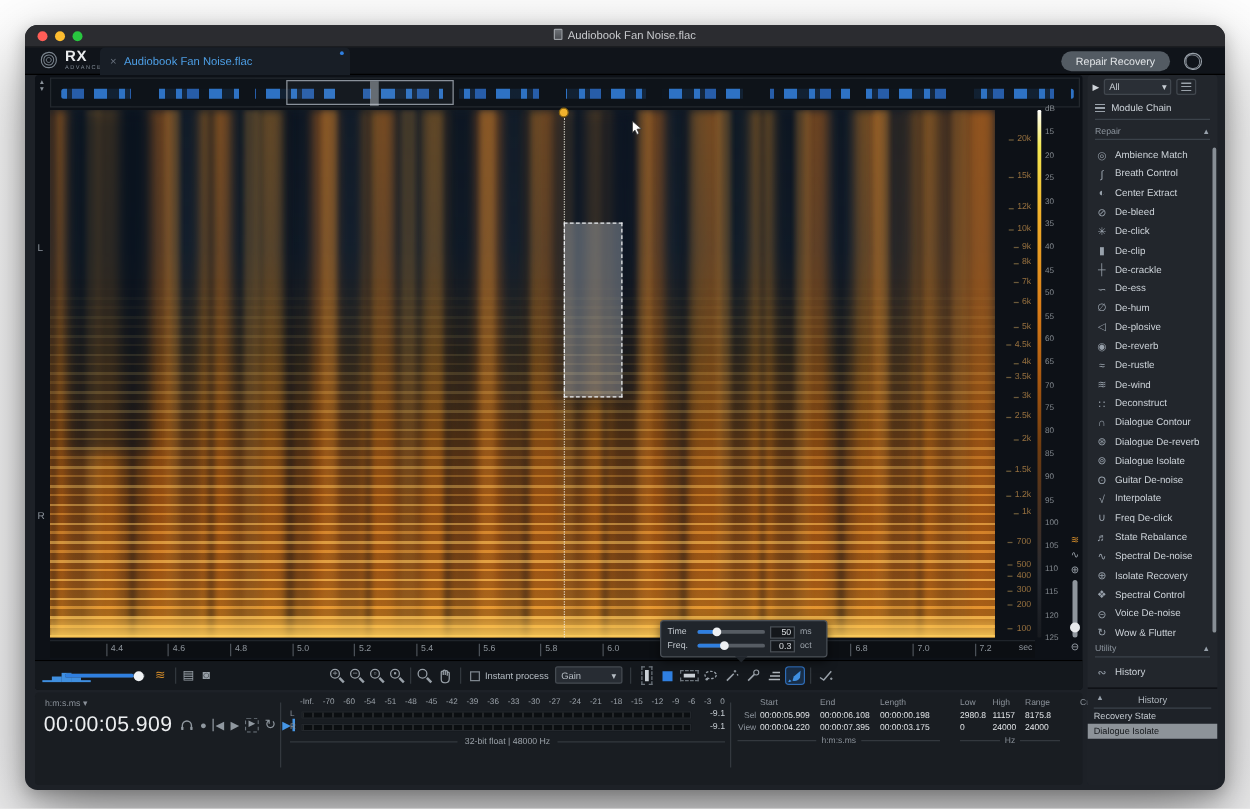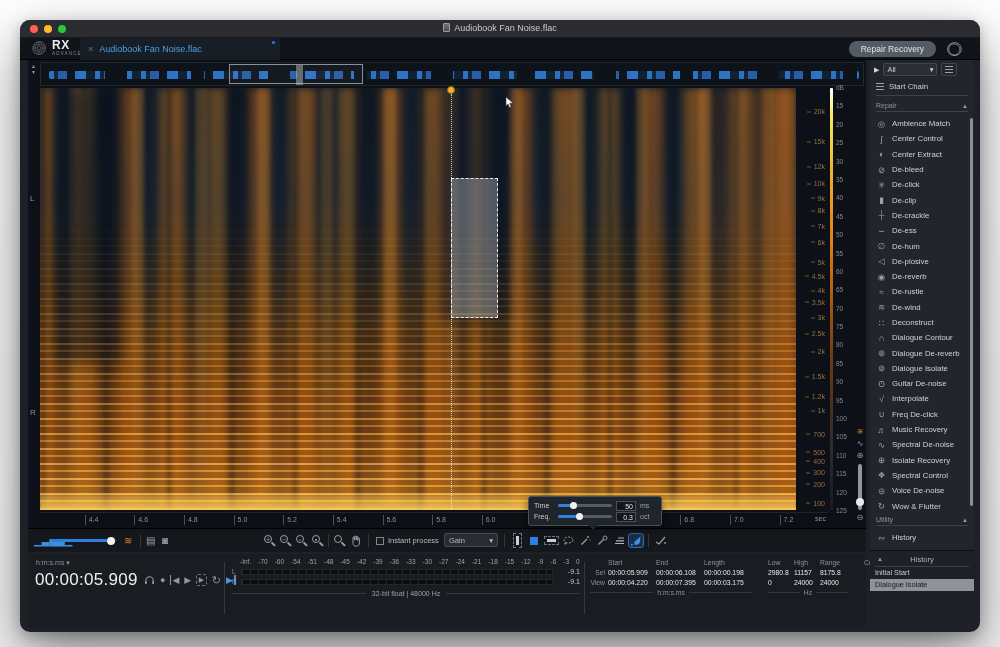--- a/index.html
+++ b/index.html
@@ -528,36 +528,36 @@
         <div class="sb-select">
           <span>All</span>
             <span>▾</span>
         </div>
         <div class="sb-menu">
             <span class="lines-ico"></span>
           </div>
       </div>
       <div class="sb-chain">
         <span class="lines-ico"></span>
-        <span>Start Chain</span>
+        <span>Module Chain</span>
       </div>
       <div class="sb-sec" style="top:42px">
         <span>Repair</span>
           <span class="arr">▲</span>
       </div>
       <div class="mod-list" style="top:56px">
 
           <div class="mod-item">
             <span class="mod-ico">◎</span>
             <span class="mod-label">Ambience Match</span>
           </div>
 
           <div class="mod-item">
             <span class="mod-ico">∫</span>
-            <span class="mod-label">Center Control</span>
+            <span class="mod-label">Breath Control</span>
           </div>
 
           <div class="mod-item">
             <span class="mod-ico">◐</span>
             <span class="mod-label">Center Extract</span>
           </div>
 
           <div class="mod-item">
             <span class="mod-ico">⊘</span>
             <span class="mod-label">De-bleed</span>
@@ -638,21 +638,21 @@
             <span class="mod-label">Interpolate</span>
           </div>
 
           <div class="mod-item">
             <span class="mod-ico">∪</span>
             <span class="mod-label">Freq De-click</span>
           </div>
 
           <div class="mod-item">
             <span class="mod-ico">♬</span>
-            <span class="mod-label">Music Recovery</span>
+            <span class="mod-label">State Rebalance</span>
           </div>
 
           <div class="mod-item">
             <span class="mod-ico">∿</span>
             <span class="mod-label">Spectral De-noise</span>
           </div>
 
           <div class="mod-item">
             <span class="mod-ico">⊕</span>
             <span class="mod-label">Isolate Recovery</span>
@@ -684,19 +684,19 @@
             <span class="mod-label">History</span>
           </div>
         </div>
       <div class="sb-scroll"></div>
 
       <div class="history">
         <div class="hist-head">
           <span class="hist-arr">▲</span>
           <div class="hist-title">History</div>
         </div>
-        <div class="hist-item">Initial Start</div>
+        <div class="hist-item">Recovery State</div>
         <div class="hist-item selected">Dialogue Isolate</div>
       </div>
     </div>
 
   </div>
 </div>
 
 </body></html>

